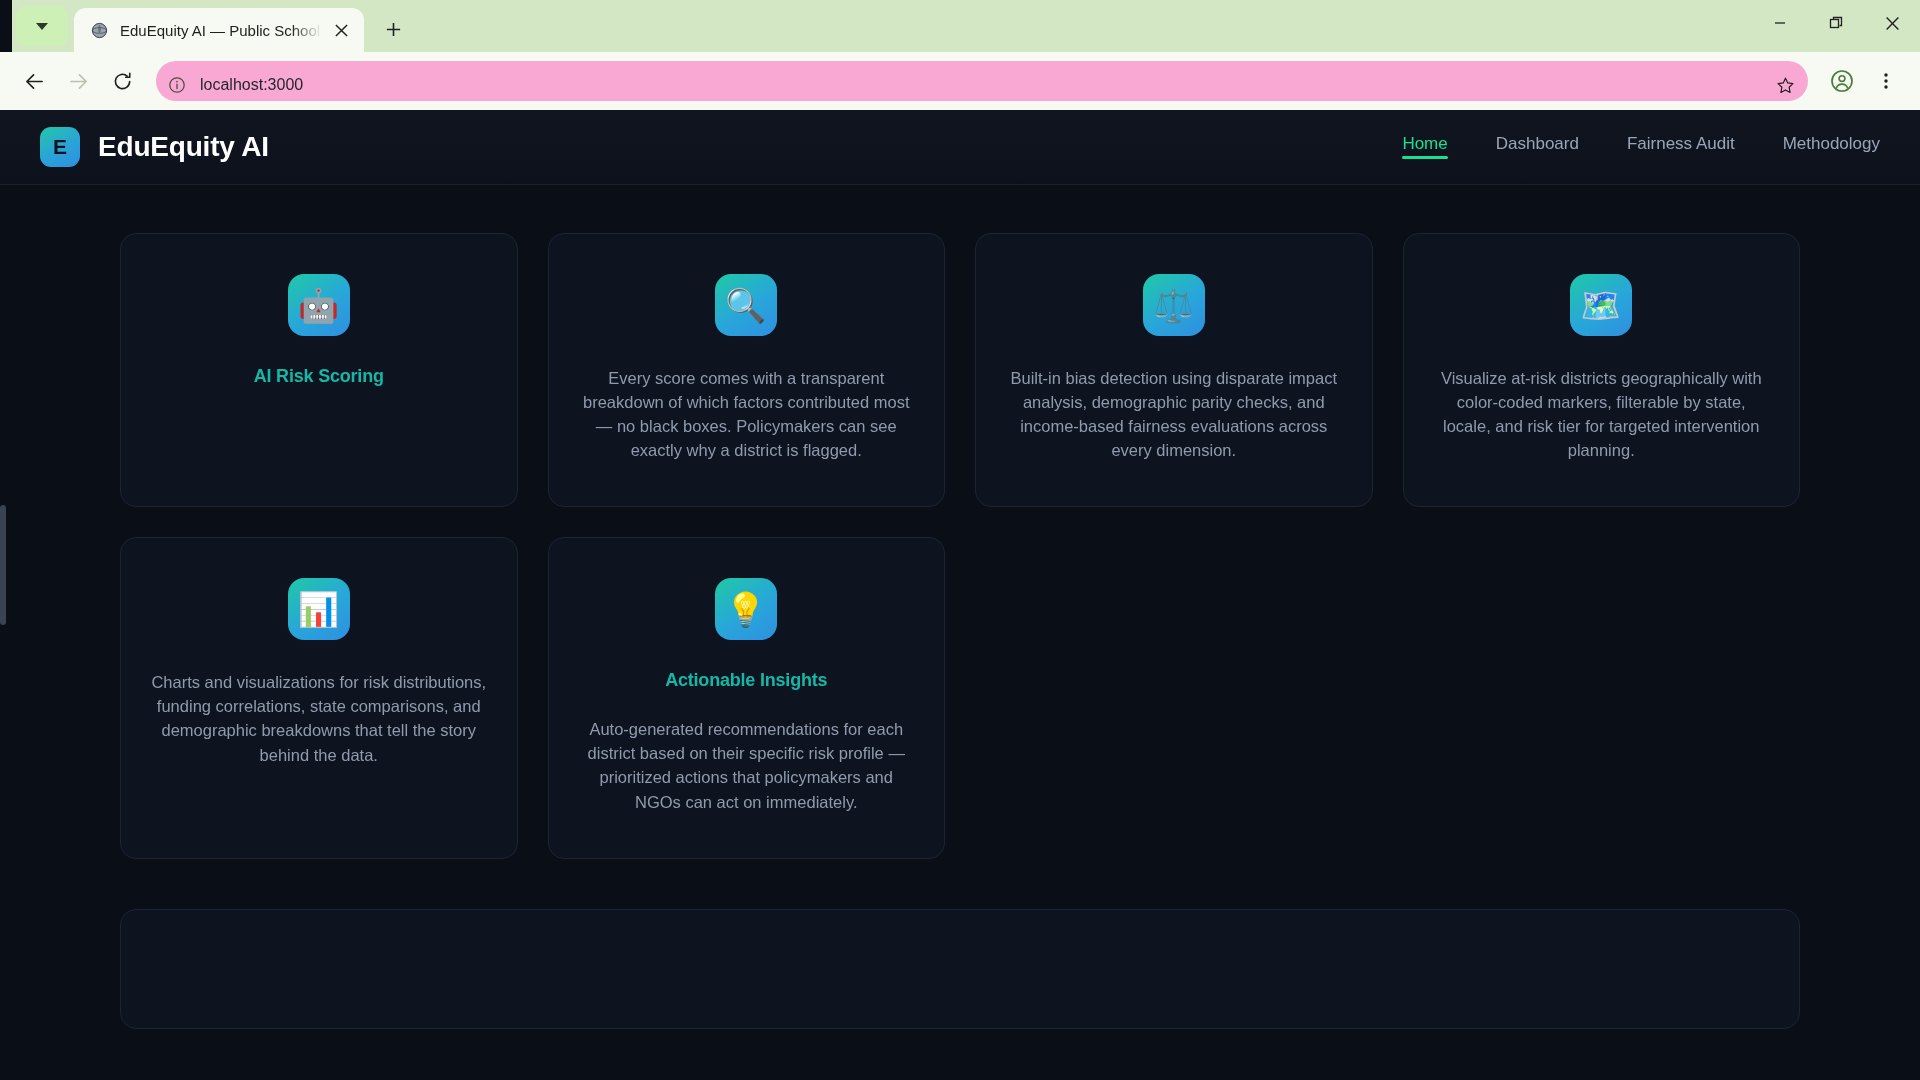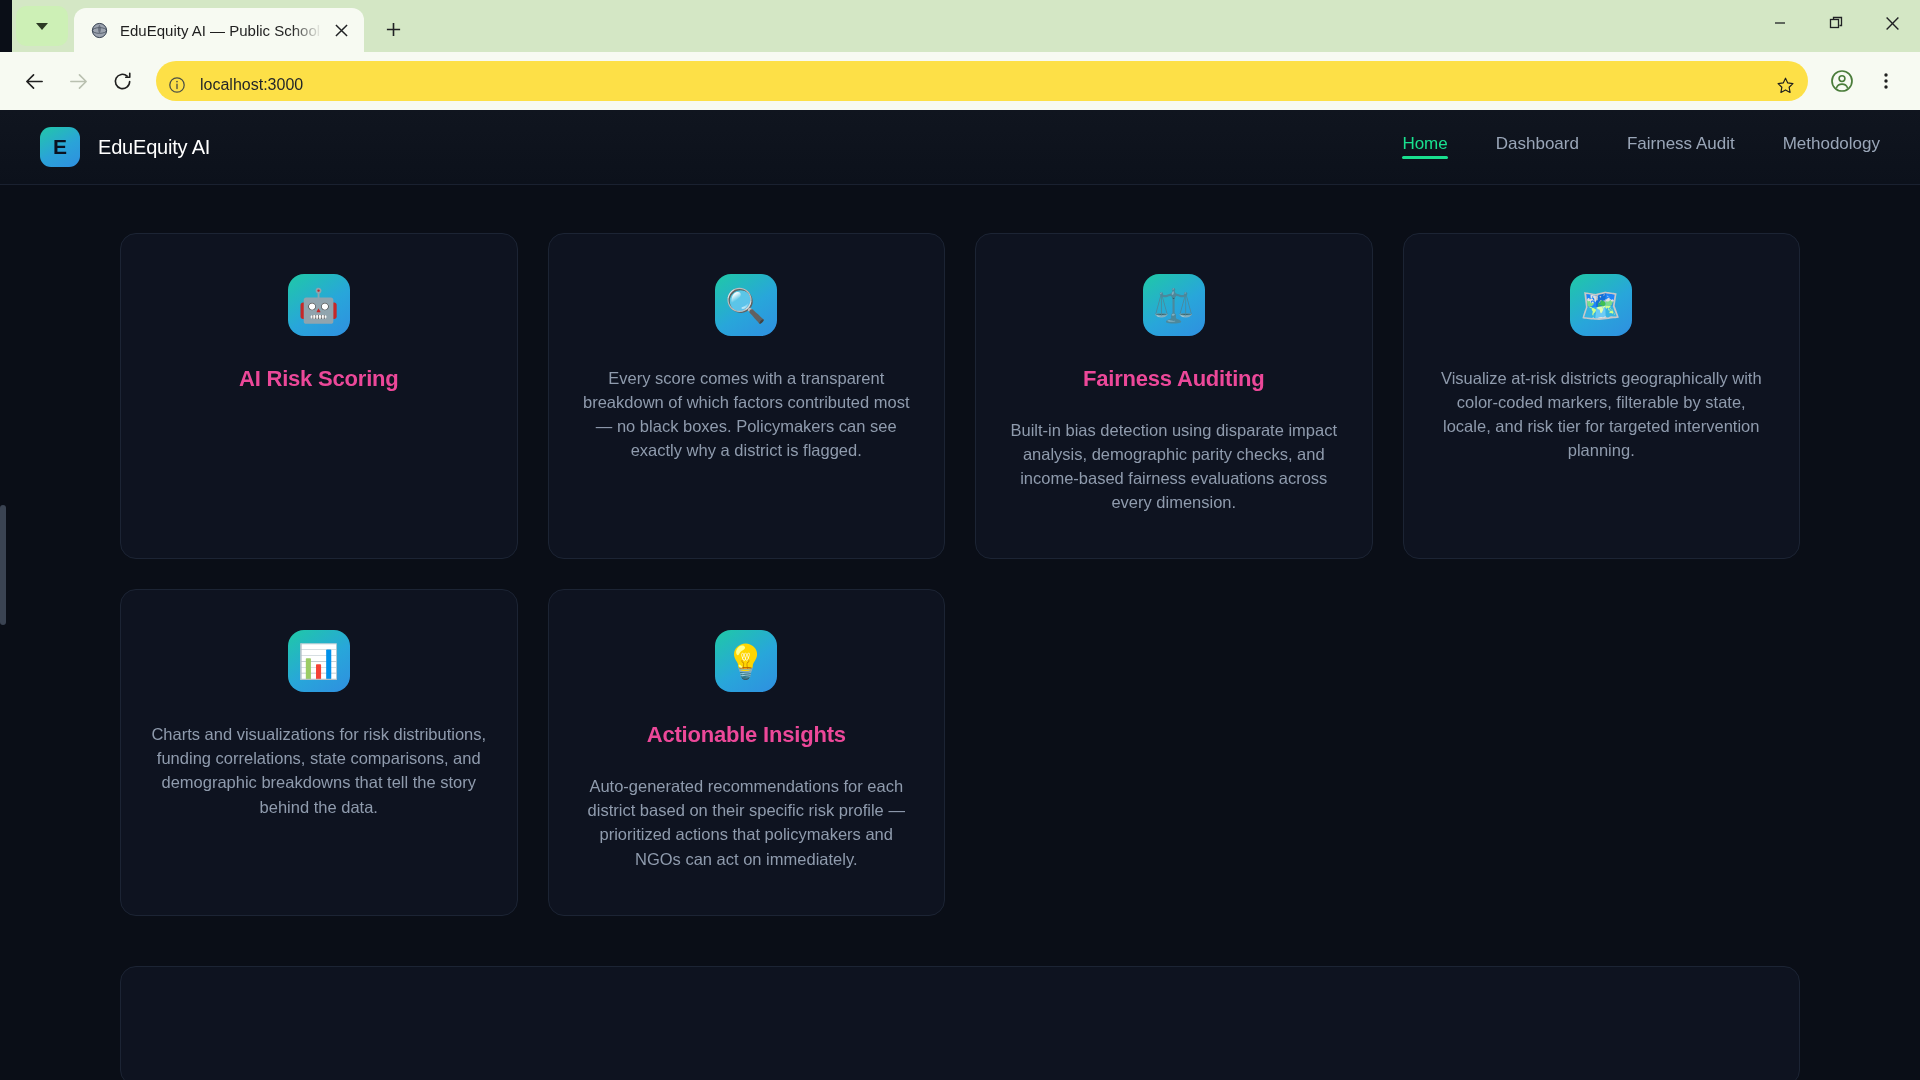--- a/index.html
+++ b/index.html
@@ -82,21 +82,21 @@
     padding: 0 14px;
     gap: 4px;
   }
   .navbtn {
     width: 40px; height: 40px;
     display: flex; align-items: center; justify-content: center;
     border-radius: 50%; cursor: pointer; flex: 0 0 40px;
   }
   .omnibox {
     flex: 1; height: 40px; margin: 0 10px;
-    background: #fde047;
+    background: #f9a8d4;
     border-radius: 22px;
     display: flex; align-items: center;
     padding: 8px 6px 0 6px;
     cursor: text;
   }
   .omni-info {
     width: 30px; height: 30px; flex: 0 0 30px;
     display: flex; align-items: center; justify-content: center;
   }
   .omni-url {
@@ -130,21 +130,21 @@
   }
   .brand { display: flex; align-items: center; gap: 18px; }
   .brand-logo {
     width: 40px; height: 40px; border-radius: 11px;
     background: linear-gradient(150deg, #22c8a8 0%, #2aa3d8 55%, #2f8fe0 100%);
     display: flex; align-items: center; justify-content: center;
     font-size: 21px; font-weight: bold; color: #0b1220;
     font-family: "Liberation Sans", sans-serif;
   }
   .brand-name {
-    font-size: 20px; font-weight: normal; color: #ffffff; letter-spacing: -0.2px;
+    font-size: 28px; font-weight: bold; color: #ffffff; letter-spacing: -0.2px;
   }
   .nav { margin-left: auto; display: flex; align-items: flex-start; gap: 48px; }
   .nav-item {
     font-size: 17px; color: #9aa6b8; cursor: pointer;
     padding-bottom: 7px; position: relative; line-height: 1;
   }
   .nav-item.active { color: #19e08f; }
   .nav-item.active::after {
     content: ""; position: absolute; left: 0; right: 0; bottom: 0;
     height: 3px; background: #19e08f; border-radius: 2px;
@@ -167,21 +167,21 @@
     cursor: pointer;
   }
   .card-icon {
     width: 62px; height: 62px; margin: 0 auto 30px auto;
     border-radius: 16px;
     background: linear-gradient(145deg, #1fc9a6 0%, #28a6da 55%, #2f8fe0 100%);
     display: flex; align-items: center; justify-content: center;
     font-size: 33px; line-height: 1;
   }
   .card-title {
-    font-size: 22px; font-weight: bold; color: #ec4899;
+    font-size: 18px; font-weight: bold; color: #14b8a6;
     margin-bottom: 26px; letter-spacing: -0.2px;
   }
   .card-desc {
     font-size: 16.5px; color: #8f9bad; line-height: 1.46;
   }
 
   .next-card {
     margin: 50px 120px 0 120px;
     height: 120px;
     background: #0e1320;
@@ -324,21 +324,20 @@
           <div class="card-title">AI Risk Scoring</div>
         </div>
 
         <div class="card">
           <div class="card-icon">🔍</div>
           <div class="card-desc">Every score comes with a transparent breakdown of which factors contributed most — no black boxes. Policymakers can see exactly why a district is flagged.</div>
         </div>
 
         <div class="card">
           <div class="card-icon">⚖️</div>
-          <div class="card-title">Fairness Auditing</div>
           <div class="card-desc">Built-in bias detection using disparate impact analysis, demographic parity checks, and income-based fairness evaluations across every dimension.</div>
         </div>
 
         <div class="card">
           <div class="card-icon">🗺️</div>
           <div class="card-desc">Visualize at-risk districts geographically with color-coded markers, filterable by state, locale, and risk tier for targeted intervention planning.</div>
         </div>
 
         <div class="card">
           <div class="card-icon">📊</div>

